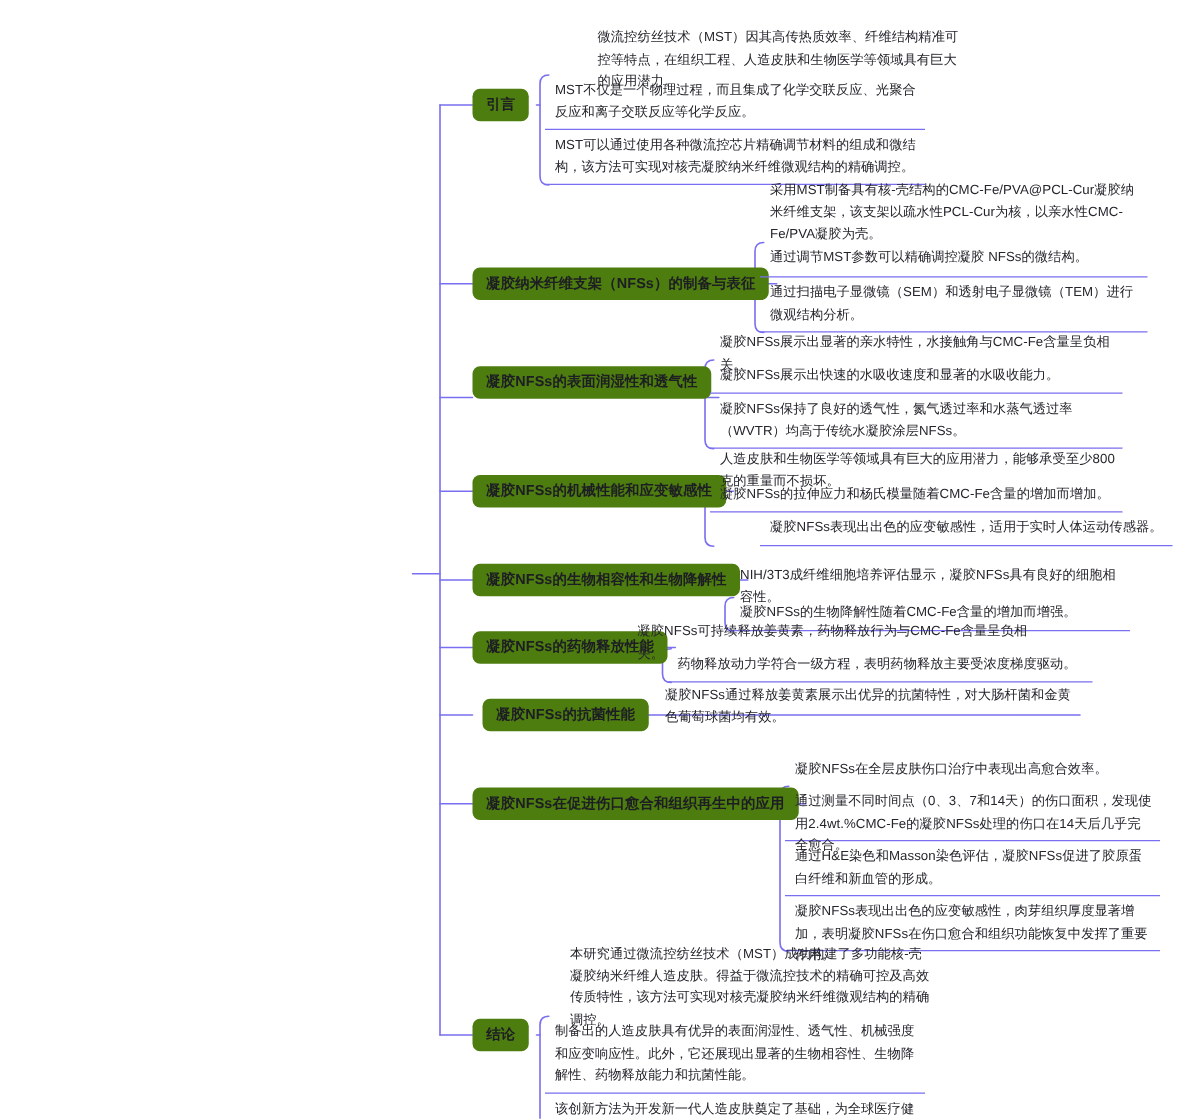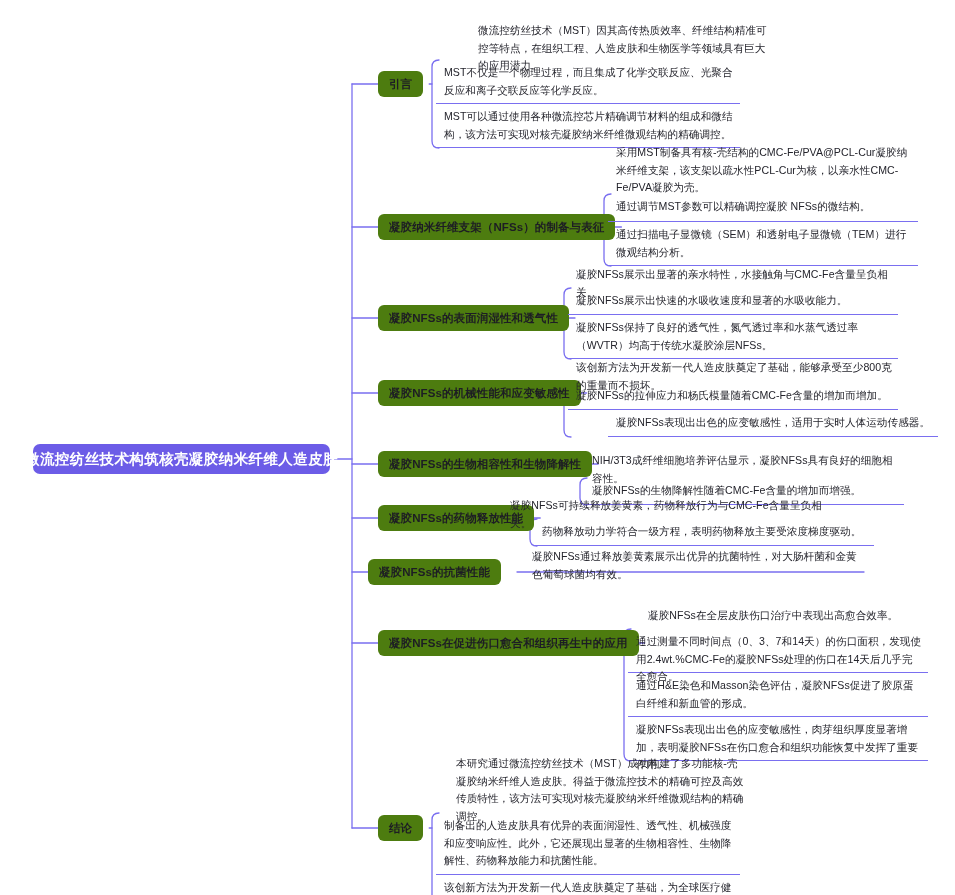--- a/index.html
+++ b/index.html
@@ -108,49 +108,48 @@
       <path d="M 352 572 H 378" fill="none" stroke="#7a6ff0" stroke-width="1.3" stroke-linecap="round"></path>
       <path d="M 517 572 H 864" fill="none" stroke="#7a6ff0" stroke-width="1.3" stroke-linecap="round"></path>
       <path d="M 352 643 H 378" fill="none" stroke="#7a6ff0" stroke-width="1.3" stroke-linecap="round"></path>
       <path d="M 644.609375 643 H 624" fill="none" stroke="#7a6ff0" stroke-width="1.3" stroke-linecap="round"></path>
       <path d="M 631 629 Q 624 629 624 636 V 754 Q 624 761 631 761" fill="none" stroke="#7a6ff0" stroke-width="1.3" stroke-linecap="round"></path>
       <path d="M 352 828 H 378" fill="none" stroke="#7a6ff0" stroke-width="1.3" stroke-linecap="round"></path>
       <path d="M 429.203125 828 H 432" fill="none" stroke="#7a6ff0" stroke-width="1.3" stroke-linecap="round"></path>
       <path d="M 439 813 Q 432 813 432 820 V 912 Q 432 919 439 919" fill="none" stroke="#7a6ff0" stroke-width="1.3" stroke-linecap="round"></path>
     </svg>
 
-  <div class="root-node">微流控纺丝技术构筑核壳凝胶纳米纤维人造皮肤</div>
 
   <div id="nodes-layer">
       <div class="branch-label" style="left: 378px; top: 71px;">引言</div>
       <div class="leaf" style="left: 436px; top: 18px; width: 304px; height: 42px; margin-left: 34px;">微流控纺丝技术（MST）因其高传热质效率、纤维结构精准可控等特点，在组织工程、人造皮肤和生物医学等领域具有巨大的应用潜力。</div>
       <div class="leaf boxed" style="left: 436px; top: 60px; width: 304px; height: 44px;">MST不仅是一个物理过程，而且集成了化学交联反应、光聚合反应和离子交联反应等化学反应。</div>
       <div class="leaf boxed" style="left: 436px; top: 104px; width: 304px; height: 44px;">MST可以通过使用各种微流控芯片精确调节材料的组成和微结构，该方法可实现对核壳凝胶纳米纤维微观结构的精确调控。</div>
       <div class="branch-label" style="left: 378px; top: 214px;">凝胶纳米纤维支架（NFSs）的制备与表征</div>
       <div class="leaf" style="left: 608px; top: 140px; width: 310px; height: 42px;">采用MST制备具有核-壳结构的CMC-Fe/PVA@PCL-Cur凝胶纳米纤维支架，该支架以疏水性PCL-Cur为核，以亲水性CMC-Fe/PVA凝胶为壳。</div>
       <div class="leaf boxed" style="left: 608px; top: 194px; width: 310px; height: 28px;">通过调节MST参数可以精确调控凝胶 NFSs的微结构。</div>
       <div class="leaf boxed" style="left: 608px; top: 222px; width: 310px; height: 44px;">通过扫描电子显微镜（SEM）和透射电子显微镜（TEM）进行微观结构分析。</div>
-      <div class="branch-label" style="left: 378px; top: 305px;">凝胶NFSs的表面润湿性和透气性</div>
+      <div class="branch-label" style="left: 378px; top: 293px;">凝胶NFSs的表面润湿性和透气性</div>
       <div class="leaf" style="left: 568px; top: 262px; width: 330px; height: 26px;">凝胶NFSs展示出显著的亲水特性，水接触角与CMC-Fe含量呈负相关。</div>
       <div class="leaf boxed" style="left: 568px; top: 288px; width: 330px; height: 27px;">凝胶NFSs展示出快速的水吸收速度和显著的水吸收能力。</div>
       <div class="leaf boxed" style="left: 568px; top: 315px; width: 330px; height: 44px;">凝胶NFSs保持了良好的透气性，氮气透过率和水蒸气透过率（WVTR）均高于传统水凝胶涂层NFSs。</div>
       <div class="branch-label" style="left: 378px; top: 380px;">凝胶NFSs的机械性能和应变敏感性</div>
-      <div class="leaf" style="left: 568px; top: 355px; width: 330px; height: 44px;">该创新方法为开发新一代人造皮肤奠定了基础，能够承受至少800克的重量而不损坏。</div>
+      <div class="leaf" style="left: 568px; top: 355px; width: 330px; height: 44px;">人造皮肤和生物医学等领域具有巨大的应用潜力，能够承受至少800克的重量而不损坏。</div>
       <div class="leaf boxed" style="left: 568px; top: 383px; width: 330px; height: 27px;">凝胶NFSs的拉伸应力和杨氏模量随着CMC-Fe含量的增加而增加。</div>
       <div class="leaf boxed" style="left: 568px; top: 410px; width: 330px; height: 27px; margin-left: 40px;">凝胶NFSs表现出出色的应变敏感性，适用于实时人体运动传感器。</div>
       <div class="branch-label" style="left: 378px; top: 451px;">凝胶NFSs的生物相容性和生物降解性</div>
       <div class="leaf" style="left: 584px; top: 448px; width: 320px; height: 26px;">NIH/3T3成纤维细胞培养评估显示，凝胶NFSs具有良好的细胞相容性。</div>
       <div class="leaf boxed" style="left: 584px; top: 478px; width: 320px; height: 27px;">凝胶NFSs的生物降解性随着CMC-Fe含量的增加而增强。</div>
       <div class="branch-label" style="left: 378px; top: 505px;">凝胶NFSs的药物释放性能</div>
       <div class="leaf" style="left: 502px; top: 493px; width: 340px; height: 26px;">凝胶NFSs可持续释放姜黄素，药物释放行为与CMC-Fe含量呈负相关。</div>
       <div class="leaf boxed" style="left: 534px; top: 519px; width: 340px; height: 27px;">药物释放动力学符合一级方程，表明药物释放主要受浓度梯度驱动。</div>
-      <div class="branch-label" style="left: 368px; top: 559px;">凝胶NFSs的抗菌性能</div>
+      <div class="branch-label" style="left: 386px; top: 559px;">凝胶NFSs的抗菌性能</div>
       <div class="leaf" style="left: 524px; top: 544px; width: 340px; height: 44px;">凝胶NFSs通过释放姜黄素展示出优异的抗菌特性，对大肠杆菌和金黄色葡萄球菌均有效。</div>
       <div class="branch-label" style="left: 378px; top: 630px;">凝胶NFSs在促进伤口愈合和组织再生中的应用</div>
-      <div class="leaf" style="left: 628px; top: 603px; width: 300px; height: 26px; margin-left: 12px;">凝胶NFSs在全层皮肤伤口治疗中表现出高愈合效率。</div>
+      <div class="leaf" style="left: 628px; top: 603px; width: 300px; height: 26px;">凝胶NFSs在全层皮肤伤口治疗中表现出高愈合效率。</div>
       <div class="leaf boxed" style="left: 628px; top: 629px; width: 300px; height: 44px;">通过测量不同时间点（0、3、7和14天）的伤口面积，发现使用2.4wt.%CMC-Fe的凝胶NFSs处理的伤口在14天后几乎完全愈合。</div>
       <div class="leaf boxed" style="left: 628px; top: 673px; width: 300px; height: 44px;">通过H&amp;E染色和Masson染色评估，凝胶NFSs促进了胶原蛋白纤维和新血管的形成。</div>
       <div class="leaf boxed" style="left: 628px; top: 717px; width: 300px; height: 44px;">凝胶NFSs表现出出色的应变敏感性，肉芽组织厚度显著增加，表明凝胶NFSs在伤口愈合和组织功能恢复中发挥了重要作用。</div>
       <div class="branch-label" style="left: 378px; top: 815px;">结论</div>
       <div class="leaf" style="left: 436px; top: 751px; width: 304px; height: 62px; margin-left: 12px;">本研究通过微流控纺丝技术（MST）成功构建了多功能核-壳凝胶纳米纤维人造皮肤。得益于微流控技术的精确可控及高效传质特性，该方法可实现对核壳凝胶纳米纤维微观结构的精确调控。</div>
       <div class="leaf boxed" style="left: 436px; top: 813px; width: 304px; height: 62px;">制备出的人造皮肤具有优异的表面润湿性、透气性、机械强度和应变响应性。此外，它还展现出显著的生物相容性、生物降解性、药物释放能力和抗菌性能。</div>
       <div class="leaf boxed" style="left: 436px; top: 875px; width: 304px; height: 44px;">该创新方法为开发新一代人造皮肤奠定了基础，为全球医疗健康事业的发展提供了新思路。</div>
     </div>
 
 </div>

